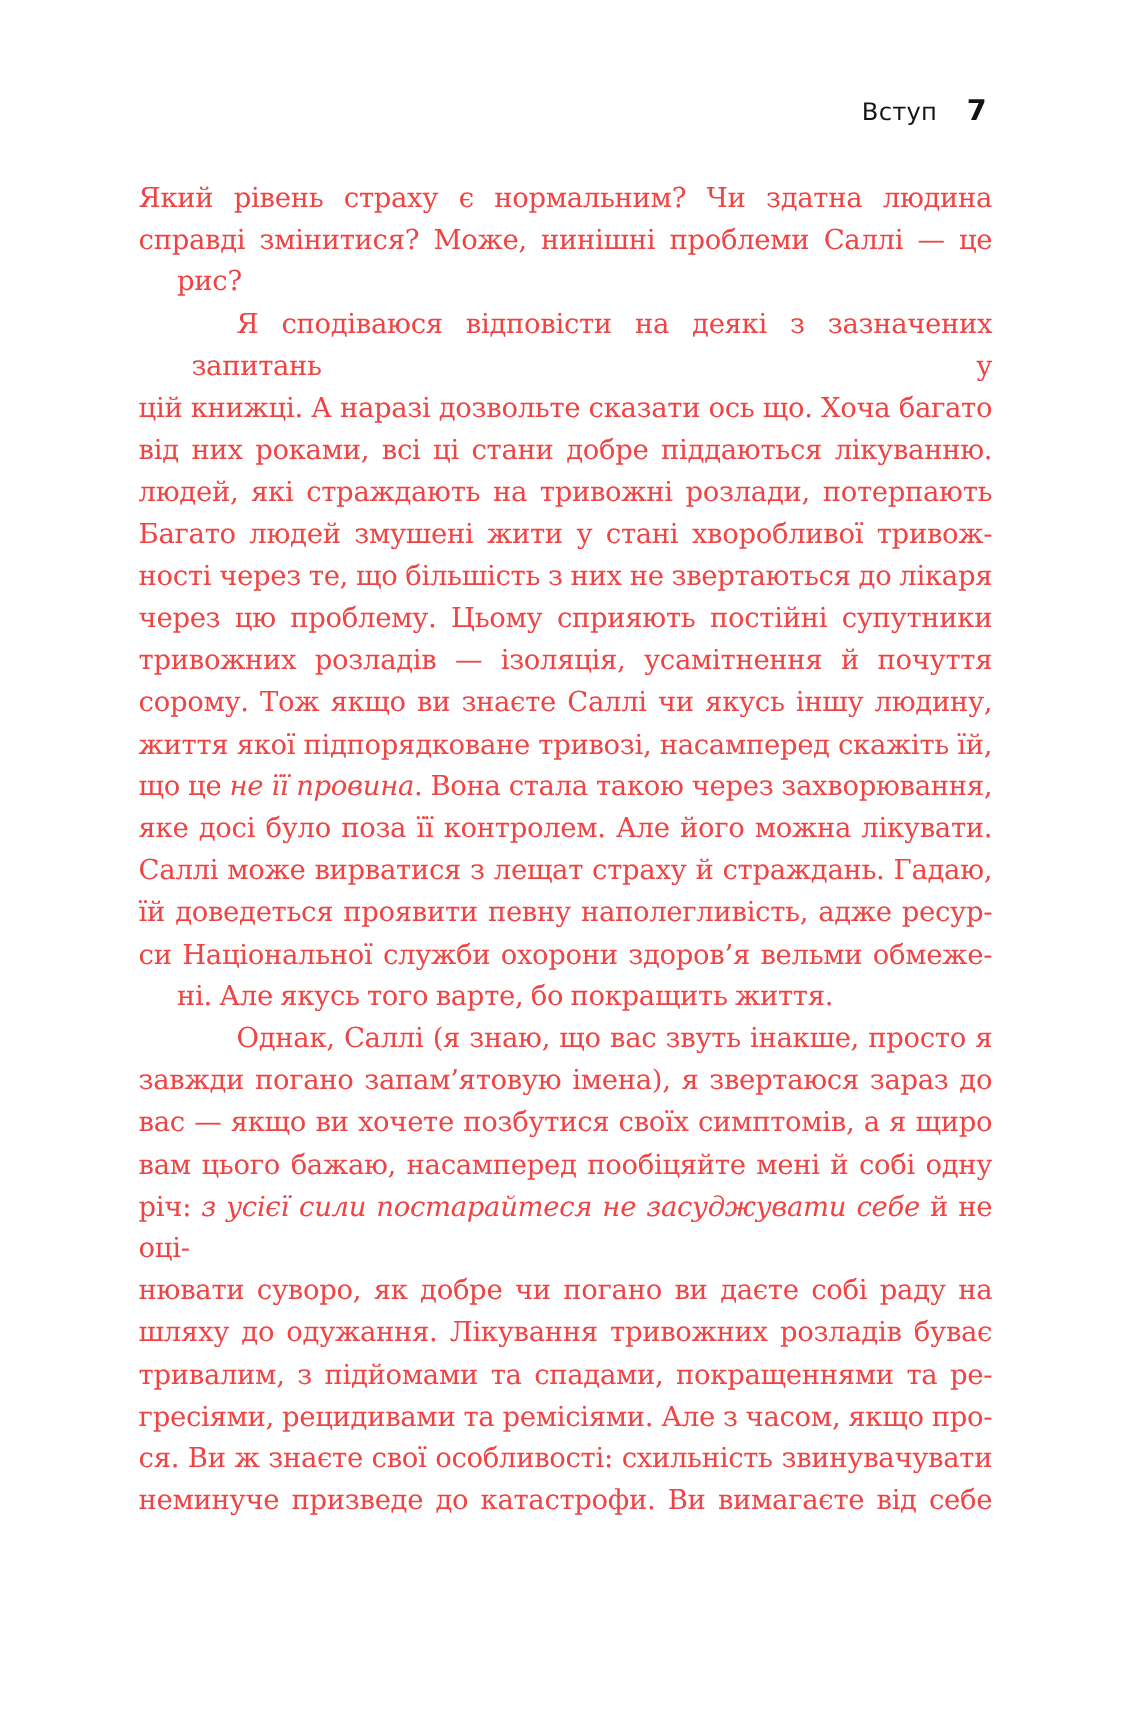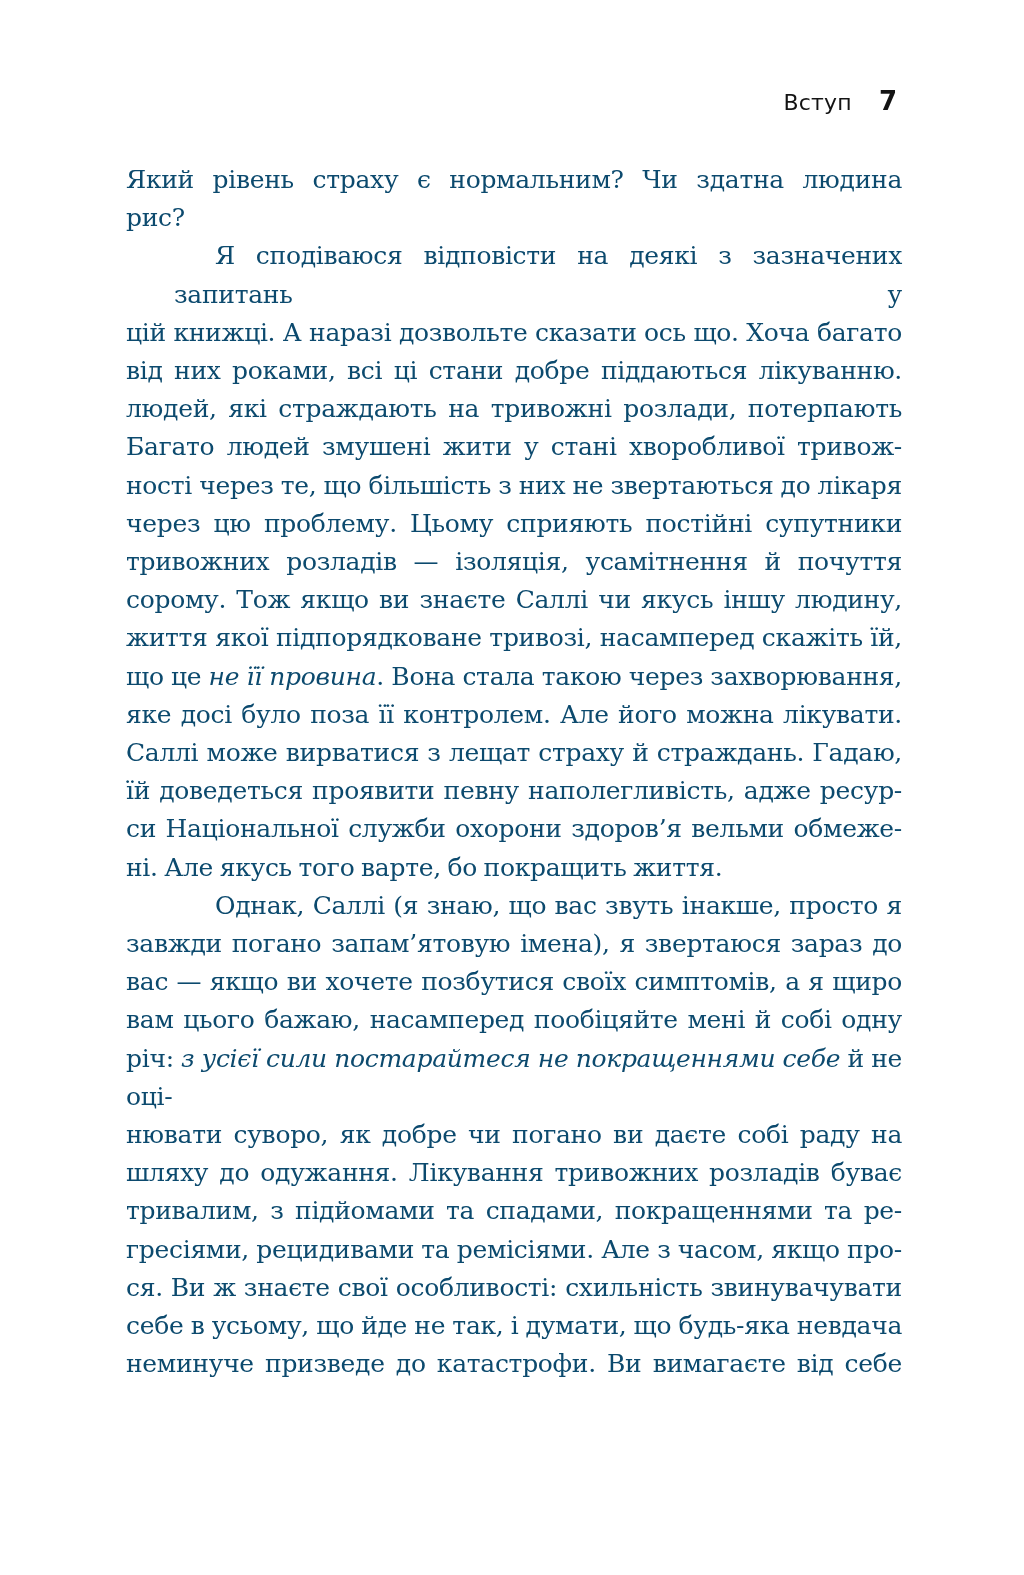--- a/index.html
+++ b/index.html
@@ -38,31 +38,32 @@
     font-weight: 700;
   }
   .text-block {
     position: absolute;
     left: 126px;
     top: 161px;
     width: 776px;
     font-family: "DejaVu Serif", "Liberation Serif", serif;
     font-size: 25px;
     line-height: 38.2px;
-    color: #0c4a6e;
+    color: #ef4444;
     letter-spacing: -0.3px;
     word-spacing: -1px;
   }
   .line {
     text-align: justify;
     text-align-last: justify;
     white-space: normal;
   }
   .line.no-justify-last {
     text-align-last: left;
+    margin-left: 35px;
   }
   .line.indent {
     text-indent: 41px;
     margin-left: 48px;
   }
   .italic {
     font-style: italic;
   }
 </style>
 </head>
@@ -71,20 +72,21 @@
 <div class="page">
 
   <div class="running-header">
     <span class="chapter">Вступ</span>
     <span class="pagenum">7</span>
   </div>
 
   <div class="text-block">
 
   <div class="line"><span>Який рівень страху є нормальним? Чи здатна людина</span></div>
+      <div class="line"><span>справді змінитися? Може, нинішні проблеми Саллі — це</span></div>
       <div class="line no-justify-last"><span>рис?</span></div>
       <div class="line indent"><span>Я сподіваюся відповісти на деякі з зазначених запитань у</span></div>
       <div class="line"><span>цій книжці. А наразі дозвольте сказати ось що. Хоча багато</span></div>
       <div class="line"><span>від них роками, всі ці стани добре піддаються лікуванню.</span></div>
       <div class="line"><span>людей, які страждають на тривожні розлади, потерпають</span></div>
       <div class="line"><span>Багато людей змушені жити у стані хворобливої тривож-</span></div>
       <div class="line"><span>ності через те, що більшість з них не звертаються до лікаря</span></div>
       <div class="line"><span>через цю проблему. Цьому сприяють постійні супутники</span></div>
       <div class="line"><span>тривожних розладів — ізоляція, усамітнення й почуття</span></div>
       <div class="line"><span>сорому. Тож якщо ви знаєте Саллі чи якусь іншу людину,</span></div>
@@ -92,23 +94,22 @@
       <div class="line"><span>що це </span><span class="italic">не її провина</span><span>. Вона стала такою через захворювання,</span></div>
       <div class="line"><span>яке досі було поза її контролем. Але його можна лікувати.</span></div>
       <div class="line"><span>Саллі може вирватися з лещат страху й страждань. Гадаю,</span></div>
       <div class="line"><span>їй доведеться проявити певну наполегливість, адже ресур-</span></div>
       <div class="line"><span>си Національної служби охорони здоров’я вельми обмеже-</span></div>
       <div class="line no-justify-last"><span>ні. Але якусь того варте, бо покращить життя.</span></div>
       <div class="line indent"><span>Однак, Саллі (я знаю, що вас звуть інакше, просто я</span></div>
       <div class="line"><span>завжди погано запам’ятовую імена), я звертаюся зараз до</span></div>
       <div class="line"><span>вас — якщо ви хочете позбутися своїх симптомів, а я щиро</span></div>
       <div class="line"><span>вам цього бажаю, насамперед пообіцяйте мені й собі одну</span></div>
-      <div class="line"><span>річ: </span><span class="italic">з усієї сили постарайтеся не покращеннями себе</span><span> й не оці-</span></div>
+      <div class="line"><span>річ: </span><span class="italic">з усієї сили постарайтеся не засуджувати себе</span><span> й не оці-</span></div>
       <div class="line"><span>нювати суворо, як добре чи погано ви даєте собі раду на</span></div>
       <div class="line"><span>шляху до одужання. Лікування тривожних розладів буває</span></div>
       <div class="line"><span>тривалим, з підйомами та спадами, покращеннями та ре-</span></div>
       <div class="line"><span>гресіями, рецидивами та ремісіями. Але з часом, якщо про-</span></div>
       <div class="line"><span>ся. Ви ж знаєте свої особливості: схильність звинувачувати</span></div>
-      <div class="line"><span>себе в усьому, що йде не так, і думати, що будь-яка невдача</span></div>
       <div class="line"><span>неминуче призведе до катастрофи. Ви вимагаєте від себе</span></div>
     </div>
 
 </div>
 
 </body></html>

